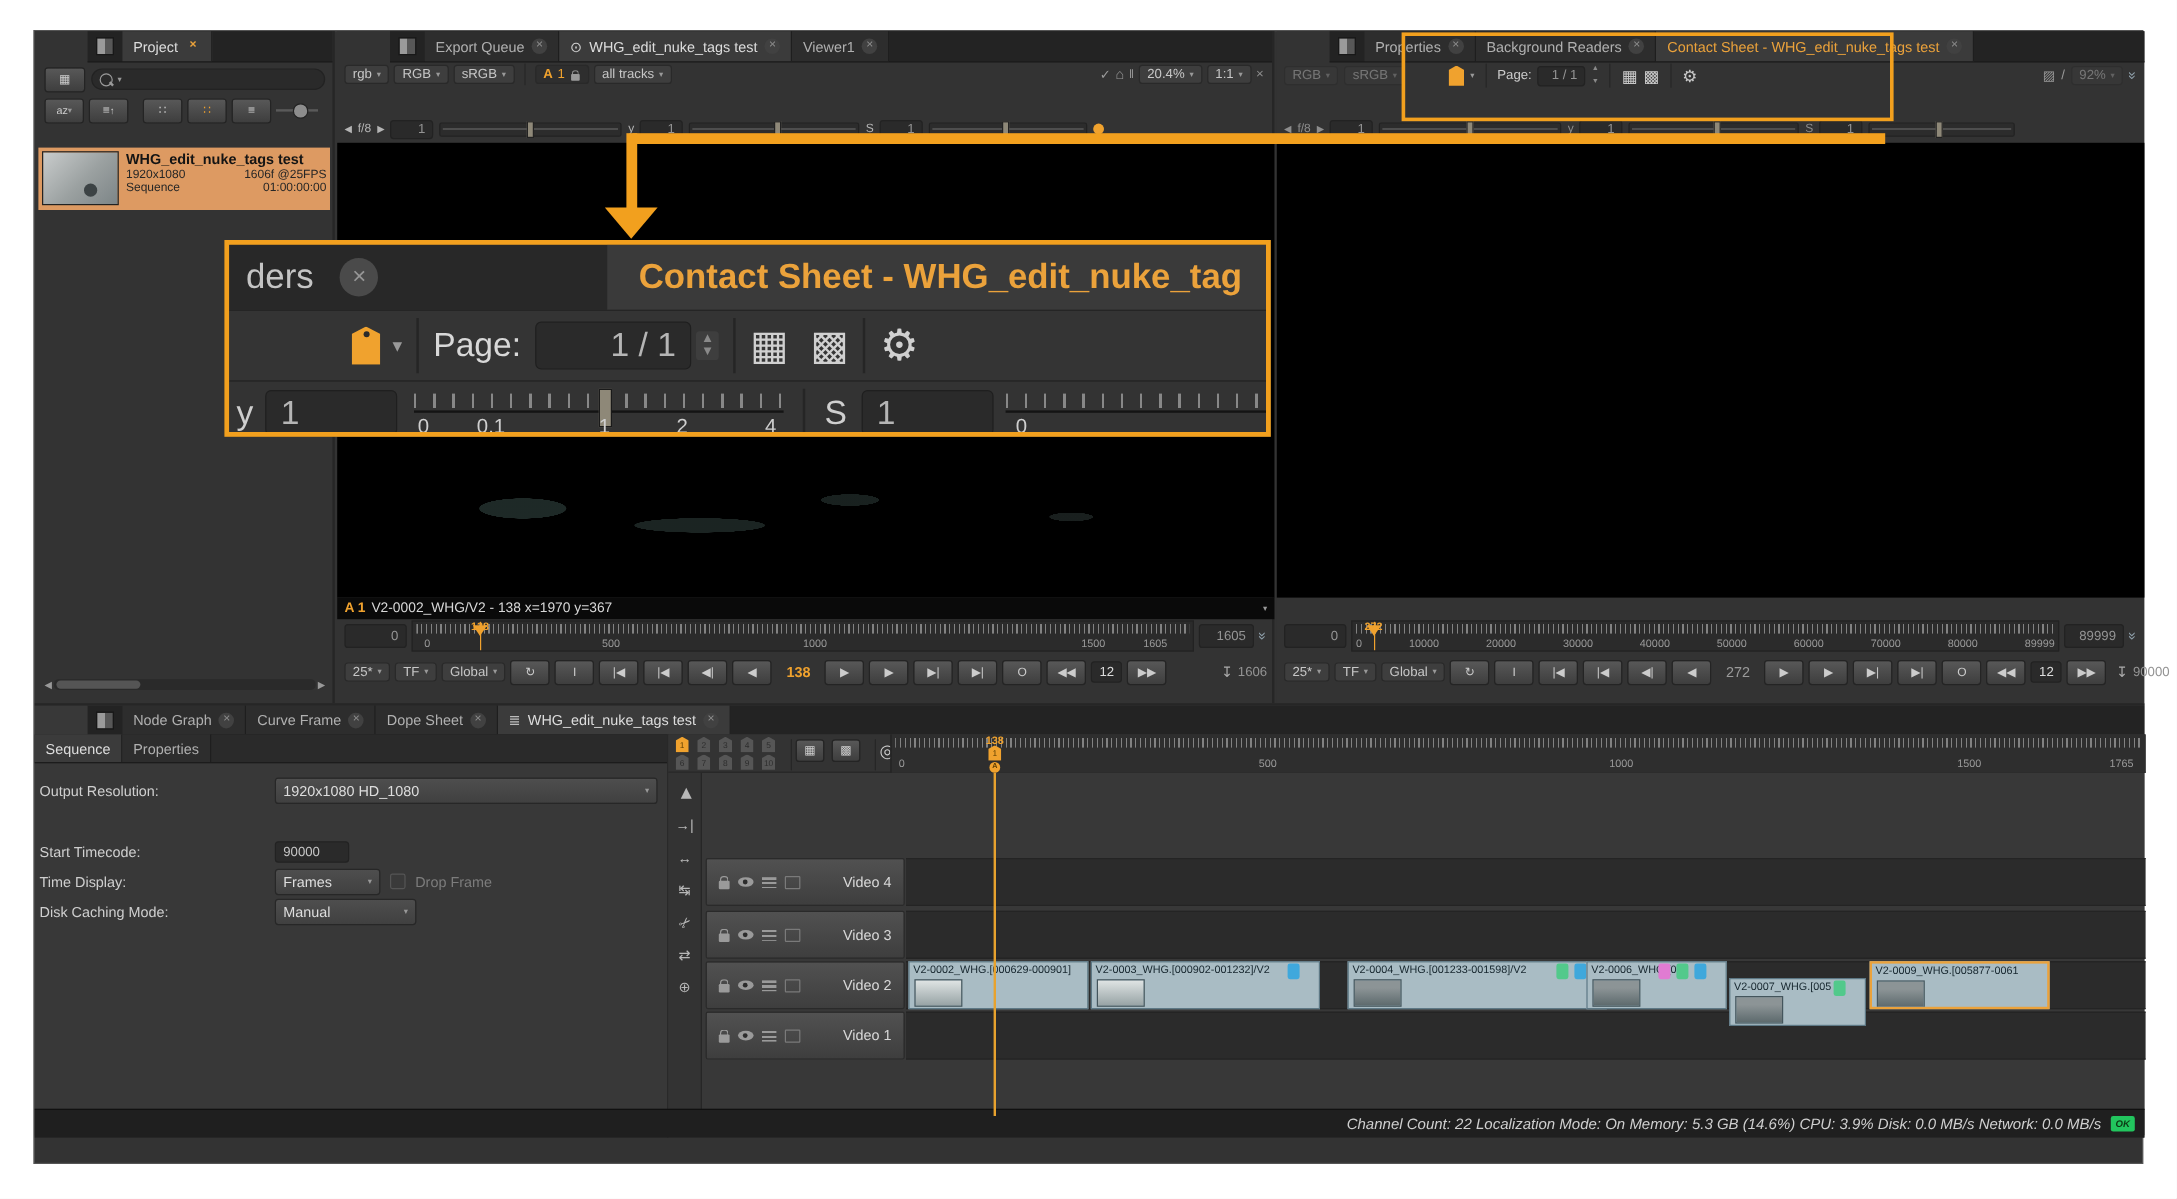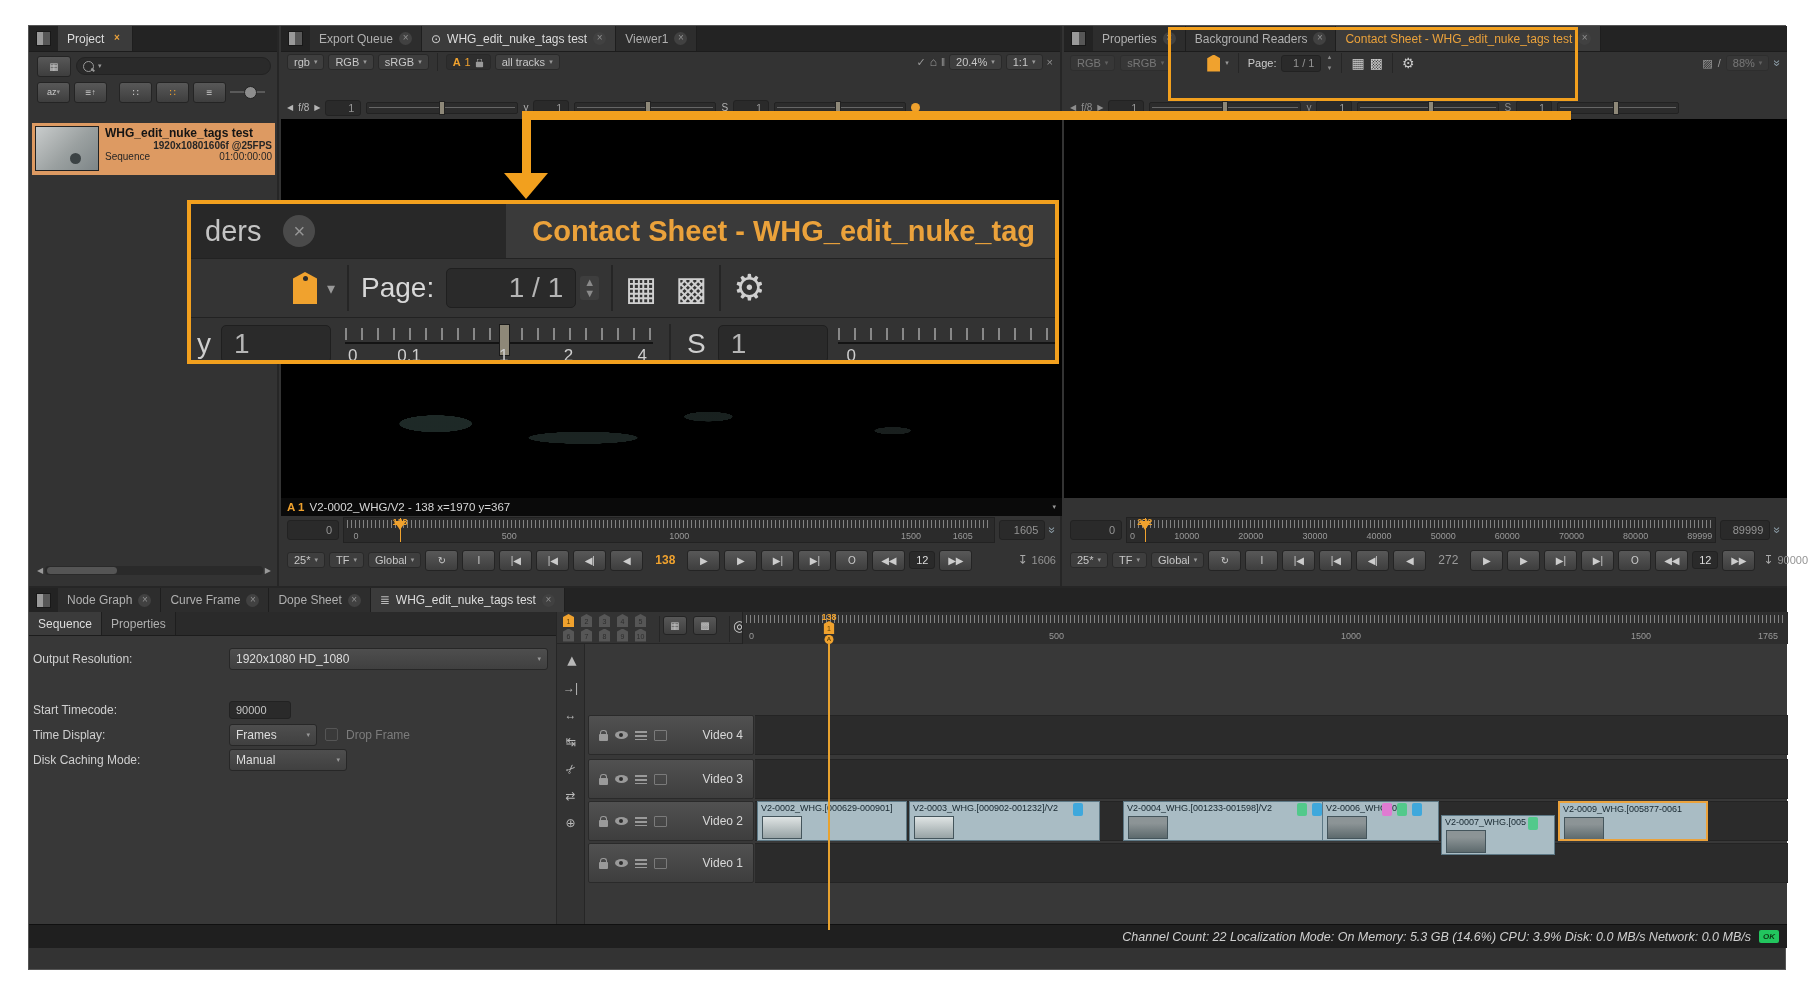--- a/index.html
+++ b/index.html
@@ -1,19 +1,19 @@
 <!DOCTYPE html>
 <html><head>
 <meta charset="utf-8">
 <style>
   html,body{margin:0;padding:0;background:#fff;font-family:"Liberation Sans","DejaVu Sans",sans-serif;}
   .stage{position:relative;width:1814px;height:999px;background:#fff;overflow:hidden;}
   .win{position:absolute;left:28px;top:25px;width:1758px;height:945px;background:#333;border:1px solid #555;box-sizing:border-box;}
   .r{position:absolute;box-sizing:border-box;}
-  .panel{background:#333;}
+  .panel{background:#333;padding-left:44px;}
   
   .tabbar{display:flex;align-items:stretch;background:#232323;border-bottom:1px solid #1c1c1c;}
   .panelicon{width:13px;height:13px;margin:auto 7px;background:linear-gradient(90deg,#9a9a9a 0 50%,#575757 50% 100%);border:1px solid #181818;flex:none;}
   .tab{display:flex;align-items:center;gap:6px;padding:0 9px;font-size:12px;color:#b0b0b0;background:#2d2d2d;border-right:1px solid #1e1e1e;white-space:nowrap;}
   .tab.active{background:#3b3b3b;color:#ddd;}
   .tab.orange{color:#eba23b;}
   .close{flex:none;width:13px;height:13px;line-height:12px;text-align:center;border-radius:50%;background:#414141;color:#8f8f8f;font-size:10px;}
   .close.orange{color:#eba23b;background:transparent;font-weight:bold;}
   
   .chip{display:inline-flex;align-items:center;gap:4px;padding:1px 6px;font-size:11px;color:#c7c7c7;background:#3e3e3e;border:1px solid #292929;border-radius:3px;white-space:nowrap;}
@@ -130,21 +130,21 @@
         <span style="position:absolute;left:0;right:6px;top:6px;height:2px;background:#5a5a5a;"></span>
         <span style="position:absolute;left:34%;top:1px;width:11px;height:11px;border-radius:50%;background:#8d8d8d;border:1px solid #222;"></span>
       </span>
     </div>
     <div class="r" style="left:3px;top:97px;width:243px;height:52px;background:#dd9a62;display:flex;gap:6px;padding:3px;">
       <span class="r" style="position:relative;width:64px;height:45px;flex:none;background:linear-gradient(135deg,#c9cccc 0%,#9aa0a0 55%,#7d8587 100%);border:1px solid #222;">
         <span style="position:absolute;left:34px;top:26px;width:11px;height:11px;border-radius:50%;background:#3c4345;"></span>
       </span>
       <span style="flex:1;display:flex;flex-direction:column;font-size:10px;color:#262626;min-width:0;">
         <span style="font-size:12px;font-weight:bold;color:#141414;white-space:nowrap;">WHG_edit_nuke_tags test</span>
-        <span style="display:flex;justify-content:flex-end;font-weight:bold;">
+        <span style="display:flex;justify-content:space-between;">
           <span>1920x1080</span>
           <span>1606f @25FPS</span>
         </span>
         <span style="display:flex;justify-content:space-between;">
           <span>Sequence</span>
           <span>01:00:00:00</span>
         </span>
       </span>
     </div>
     <div class="r row" style="left:2px;top:538px;width:246px;height:13px;gap:2px;">
@@ -319,21 +319,21 @@
           </span>
       <span class="sep"></span>
       <span style="color:#c9c9c9;font-size:14px;">▦</span>
       <span style="color:#c9c9c9;font-size:14px;">▩</span>
       <span class="sep"></span>
       <span style="color:#c9c9c9;font-size:14px;">⚙</span>
       <span style="flex:1;"></span>
       <span style="color:#9a9a9a;font-size:11px;">▨</span>
       <span style="color:#9a9a9a;font-size:11px;">/</span>
       <span class="chip dim">
-            <span>88%</span>
+            <span>92%</span>
             <span class="caret">▾</span>
           </span>
       <span class="dblchev">»</span>
     </div>
     <div class="r row" style="left:0;top:70px;width:723px;height:23px;gap:5px;font-size:10px;color:#8d8d8d;">
       <span style="font-size:8px;">◀</span>
       <span>f/8</span>
       <span style="font-size:8px;">▶</span>
       <span class="inset" style="width:36px;height:16px;">1</span>
       <span class="minislider" style="width:150px;">

